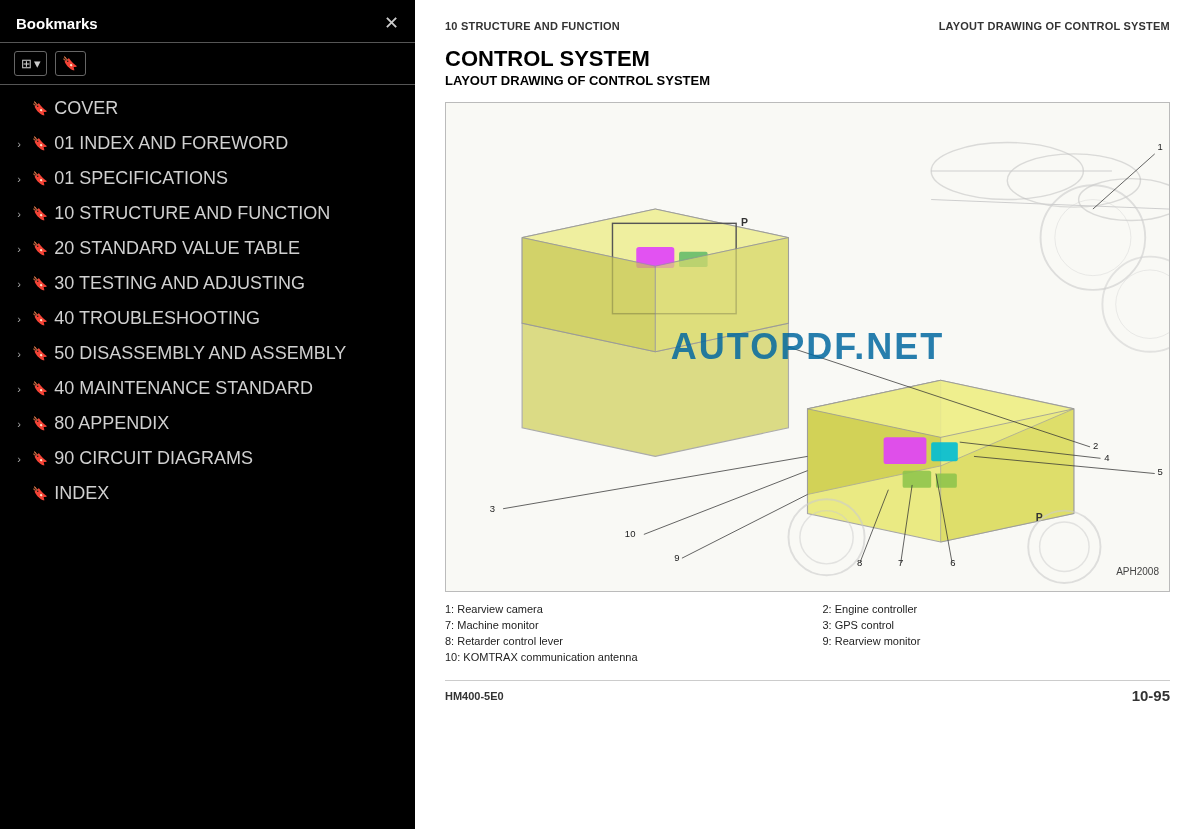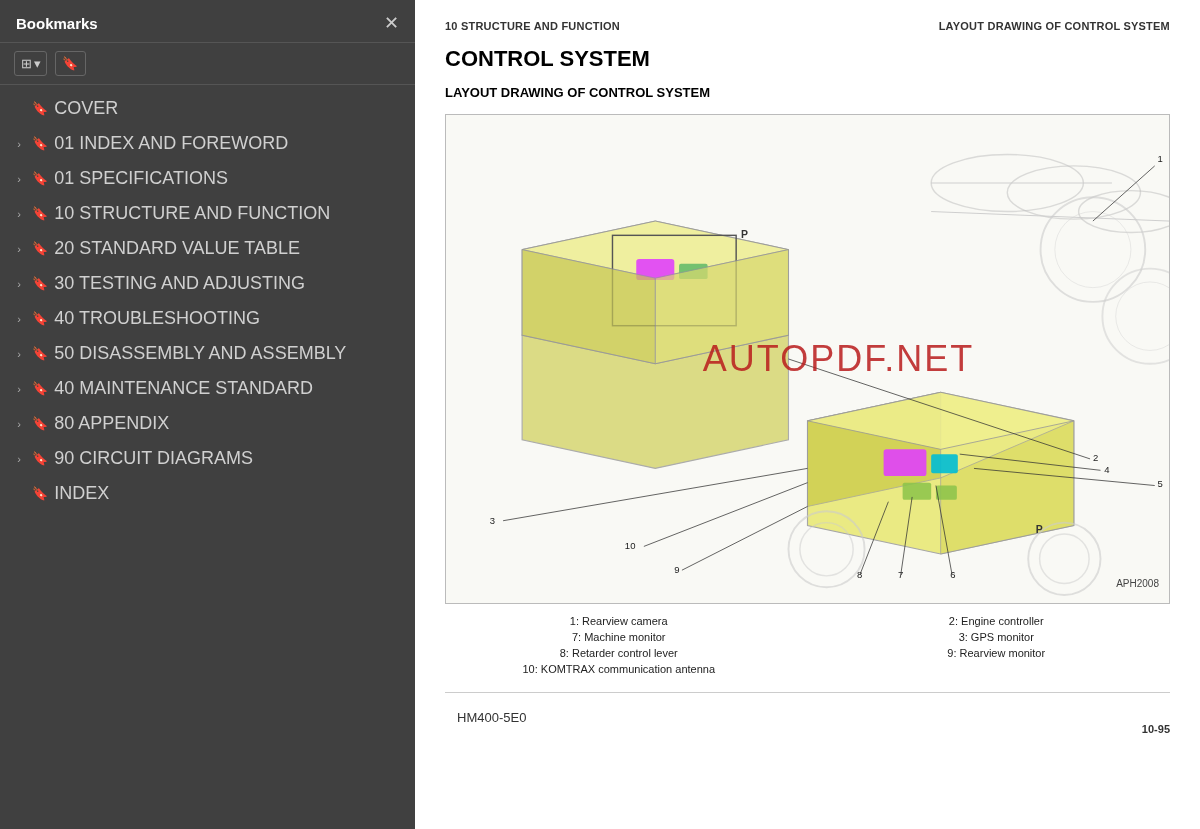--- a/index.html
+++ b/index.html
@@ -9,21 +9,21 @@
       display: flex;
       font-family: Arial, sans-serif;
       background: #ffffff;
       overflow: hidden;
     }
 
     
     #sidebar {
       width: 415px;
       min-width: 415px;
-      background: #404040;
+      background: #000000;
       display: flex;
       flex-direction: column;
       height: 100%;
     }
 
     #sidebar-header {
       display: flex;
       align-items: center;
       justify-content: space-between;
       padding: 14px 16px 10px 16px;
@@ -129,21 +129,21 @@
       font-size: 11px;
       font-weight: bold;
       color: #333;
       letter-spacing: 0.02em;
     }
 
     #doc-title {
       font-size: 22px;
       font-weight: bold;
       color: #000;
-      margin-bottom: 13px;
+      margin-bottom: 1px;
     }
 
     #doc-subtitle {
       font-size: 13px;
       font-weight: bold;
       color: #000;
       margin-bottom: 14px;
     }
 
     #diagram-container {
@@ -155,27 +155,26 @@
       overflow: hidden;
       margin-bottom: 10px;
     }
 
     #watermark {
       position: absolute;
       top: 50%;
       left: 50%;
       transform: translate(-50%, -50%);
       font-size: 36px;
-      font-weight: normal;
-      color: #b91c1c;
+      font-weight: bold;
+      color: #0369a1;
       opacity: 0.85;
       white-space: nowrap;
       z-index: 10;
       letter-spacing: 2px;
-      margin-left: 31px;
     }
 
     
     #diagram-svg {
       width: 100%;
       height: 100%;
     }
 
     #diagram-id {
       position: absolute;
@@ -186,48 +185,45 @@
     }
 
     #legend-grid {
       display: grid;
       grid-template-columns: 1fr 1fr;
       gap: 2px 30px;
       font-size: 11px;
       color: #222;
       margin-top: 6px;
       margin-bottom: 16px;
-      text-align: center;
     }
 
     .legend-item {
       padding: 1px 0;
     }
 
     #page-footer {
       display: flex;
       justify-content: space-between;
       align-items: center;
       margin-top: 4px;
       border-top: 1px solid #ccc;
       padding-top: 6px;
     }
 
     .footer-left {
-      font-size: 13px;
-      font-weight: normal;
+      font-size: 11px;
+      font-weight: bold;
       color: #333;
-      margin-left: 12px;
     }
 
     .footer-right {
-      font-size: 11px;
+      font-size: 15px;
       font-weight: bold;
       color: #333;
-      margin-top: 24px;
     }
   </style>
 </head>
 <body>
 
 <div id="sidebar">
 
   <div id="sidebar-header">
     <span id="sidebar-title">Bookmarks</span>
     <button id="sidebar-close">✕</button>
@@ -400,21 +396,21 @@
     </svg>
 
     <div id="diagram-id">APH2008</div>
   </div>
 
   <div id="legend-grid">
 
   <div class="legend-item">1: Rearview camera</div>
       <div class="legend-item">2: Engine controller</div>
       <div class="legend-item">7: Machine monitor</div>
-      <div class="legend-item">3: GPS monitor</div>
+      <div class="legend-item">3: GPS control</div>
       <div class="legend-item">8: Retarder control lever</div>
       <div class="legend-item">9: Rearview monitor</div>
       <div class="legend-item">10: KOMTRAX communication antenna</div>
     </div>
 
   <div id="page-footer">
     <span class="footer-left">HM400-5E0</span>
     <span class="footer-right">10-95</span>
   </div>
 

